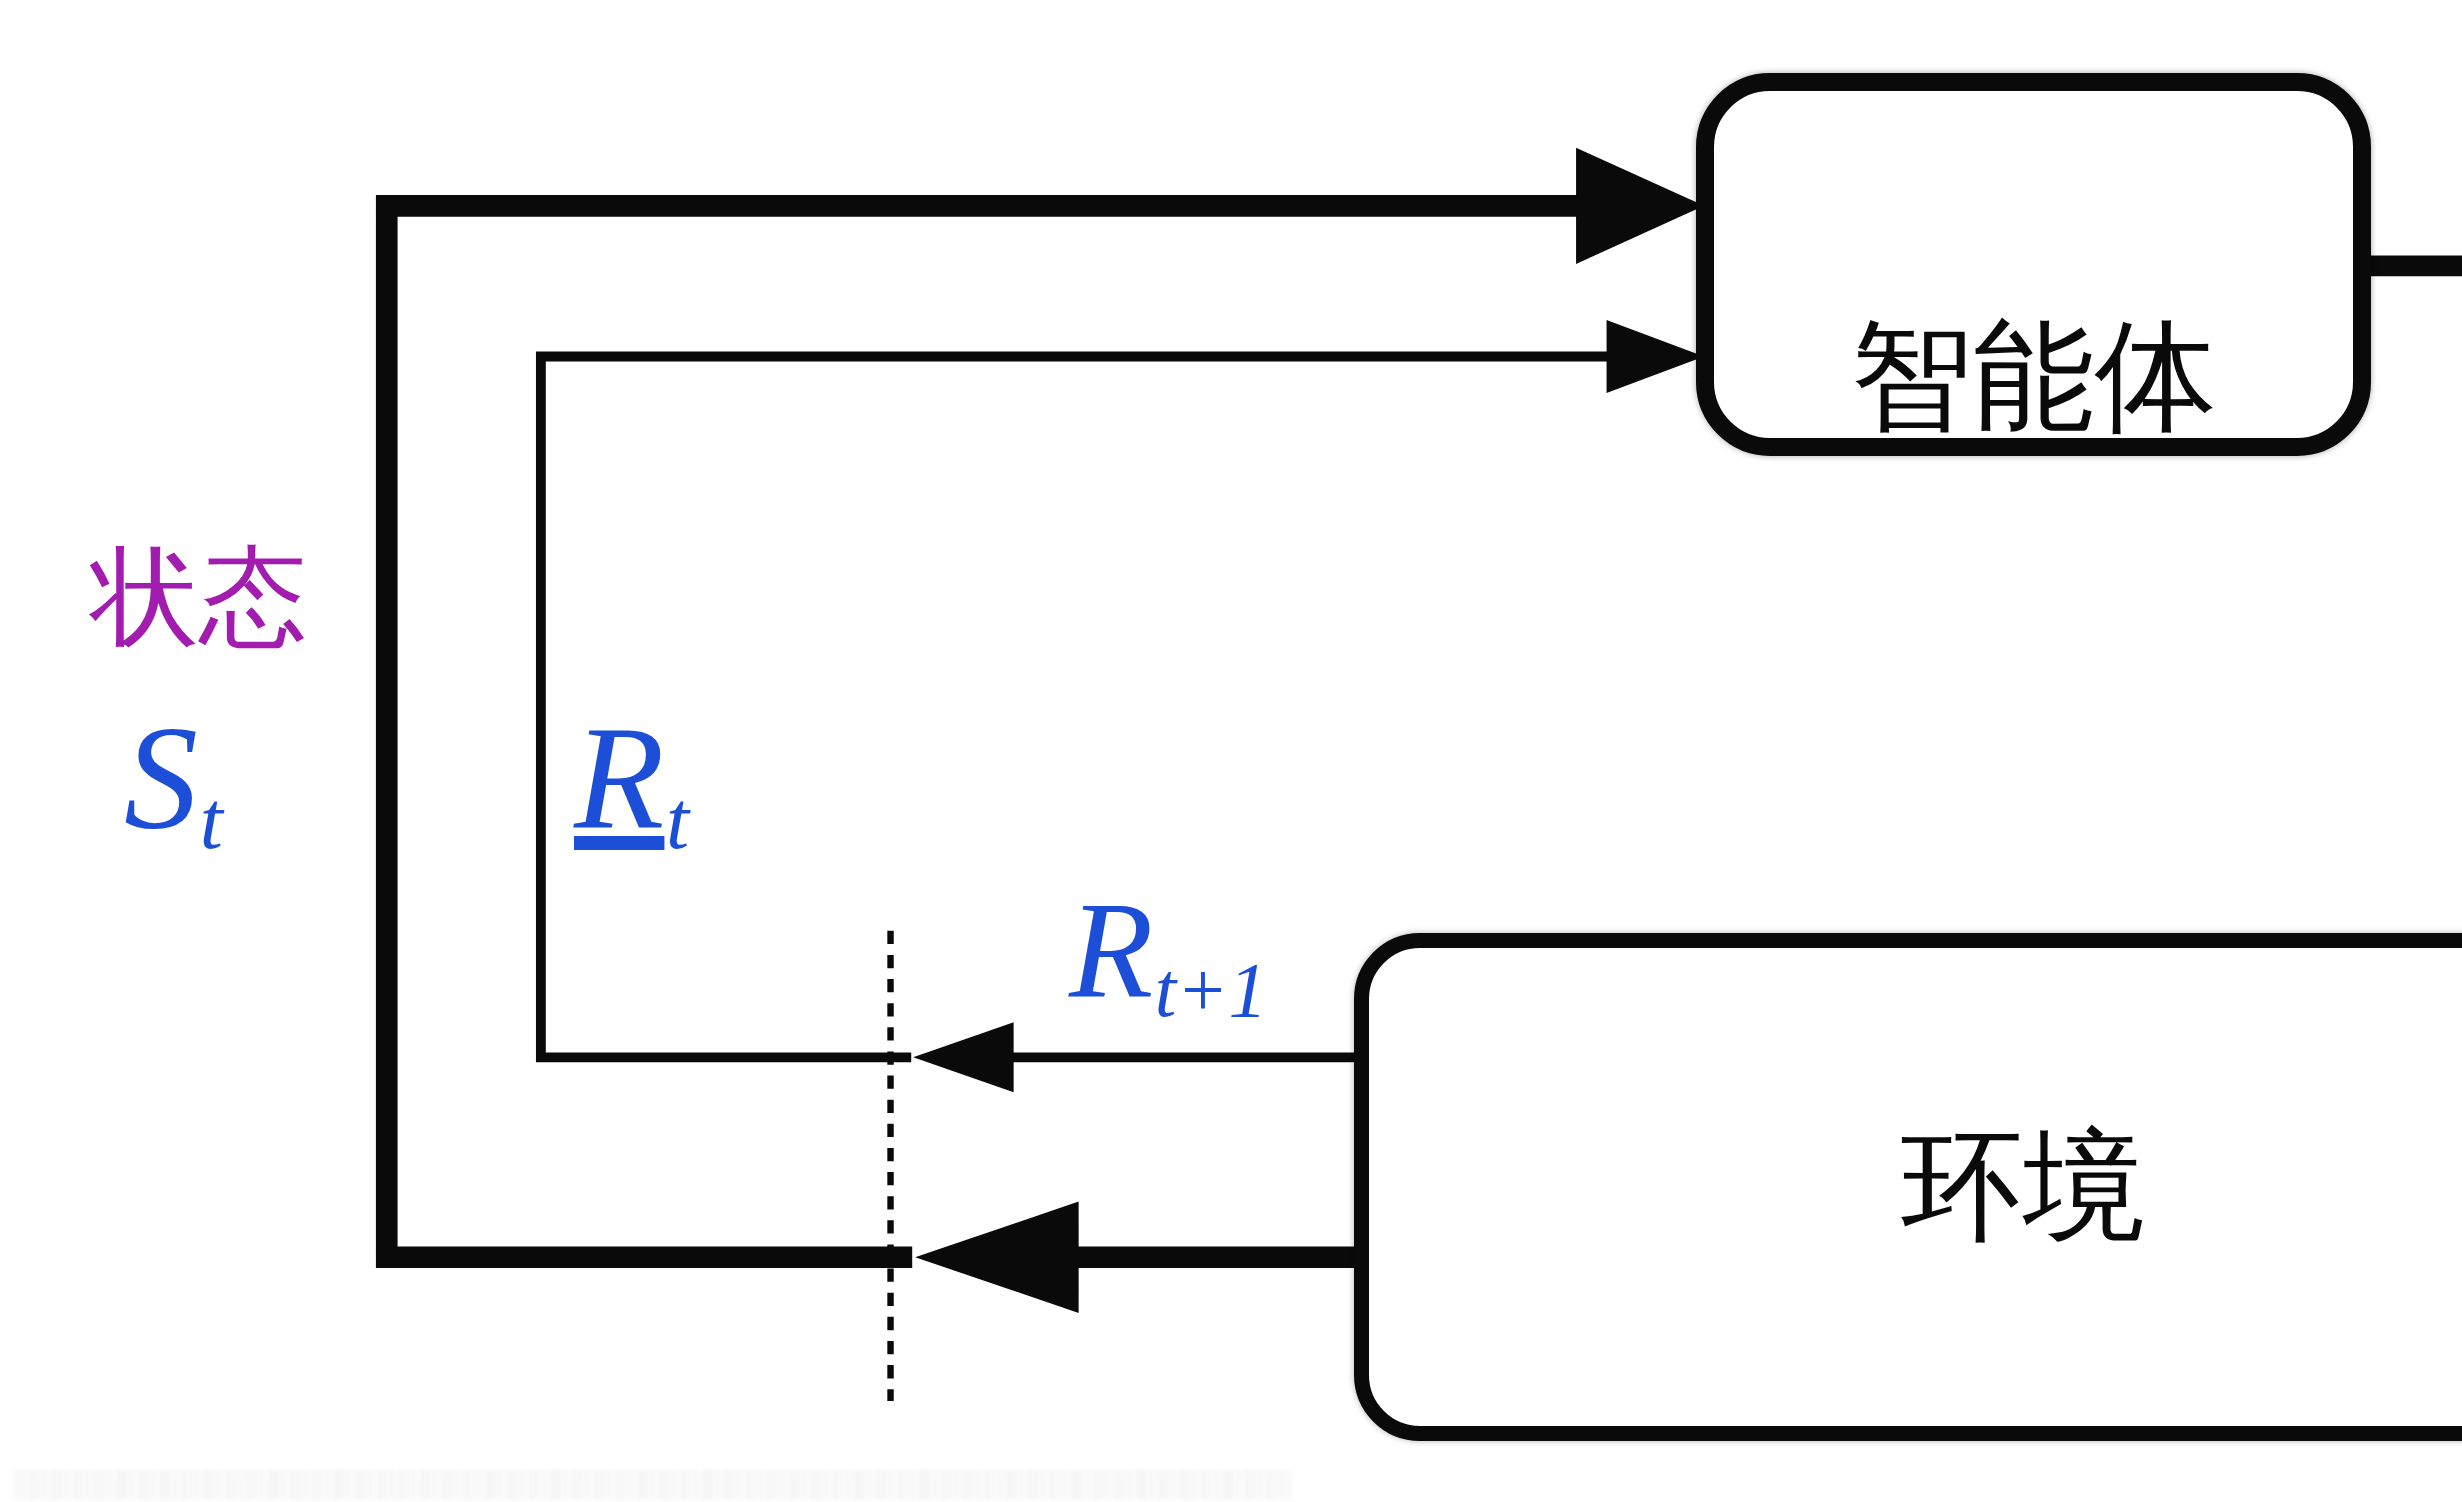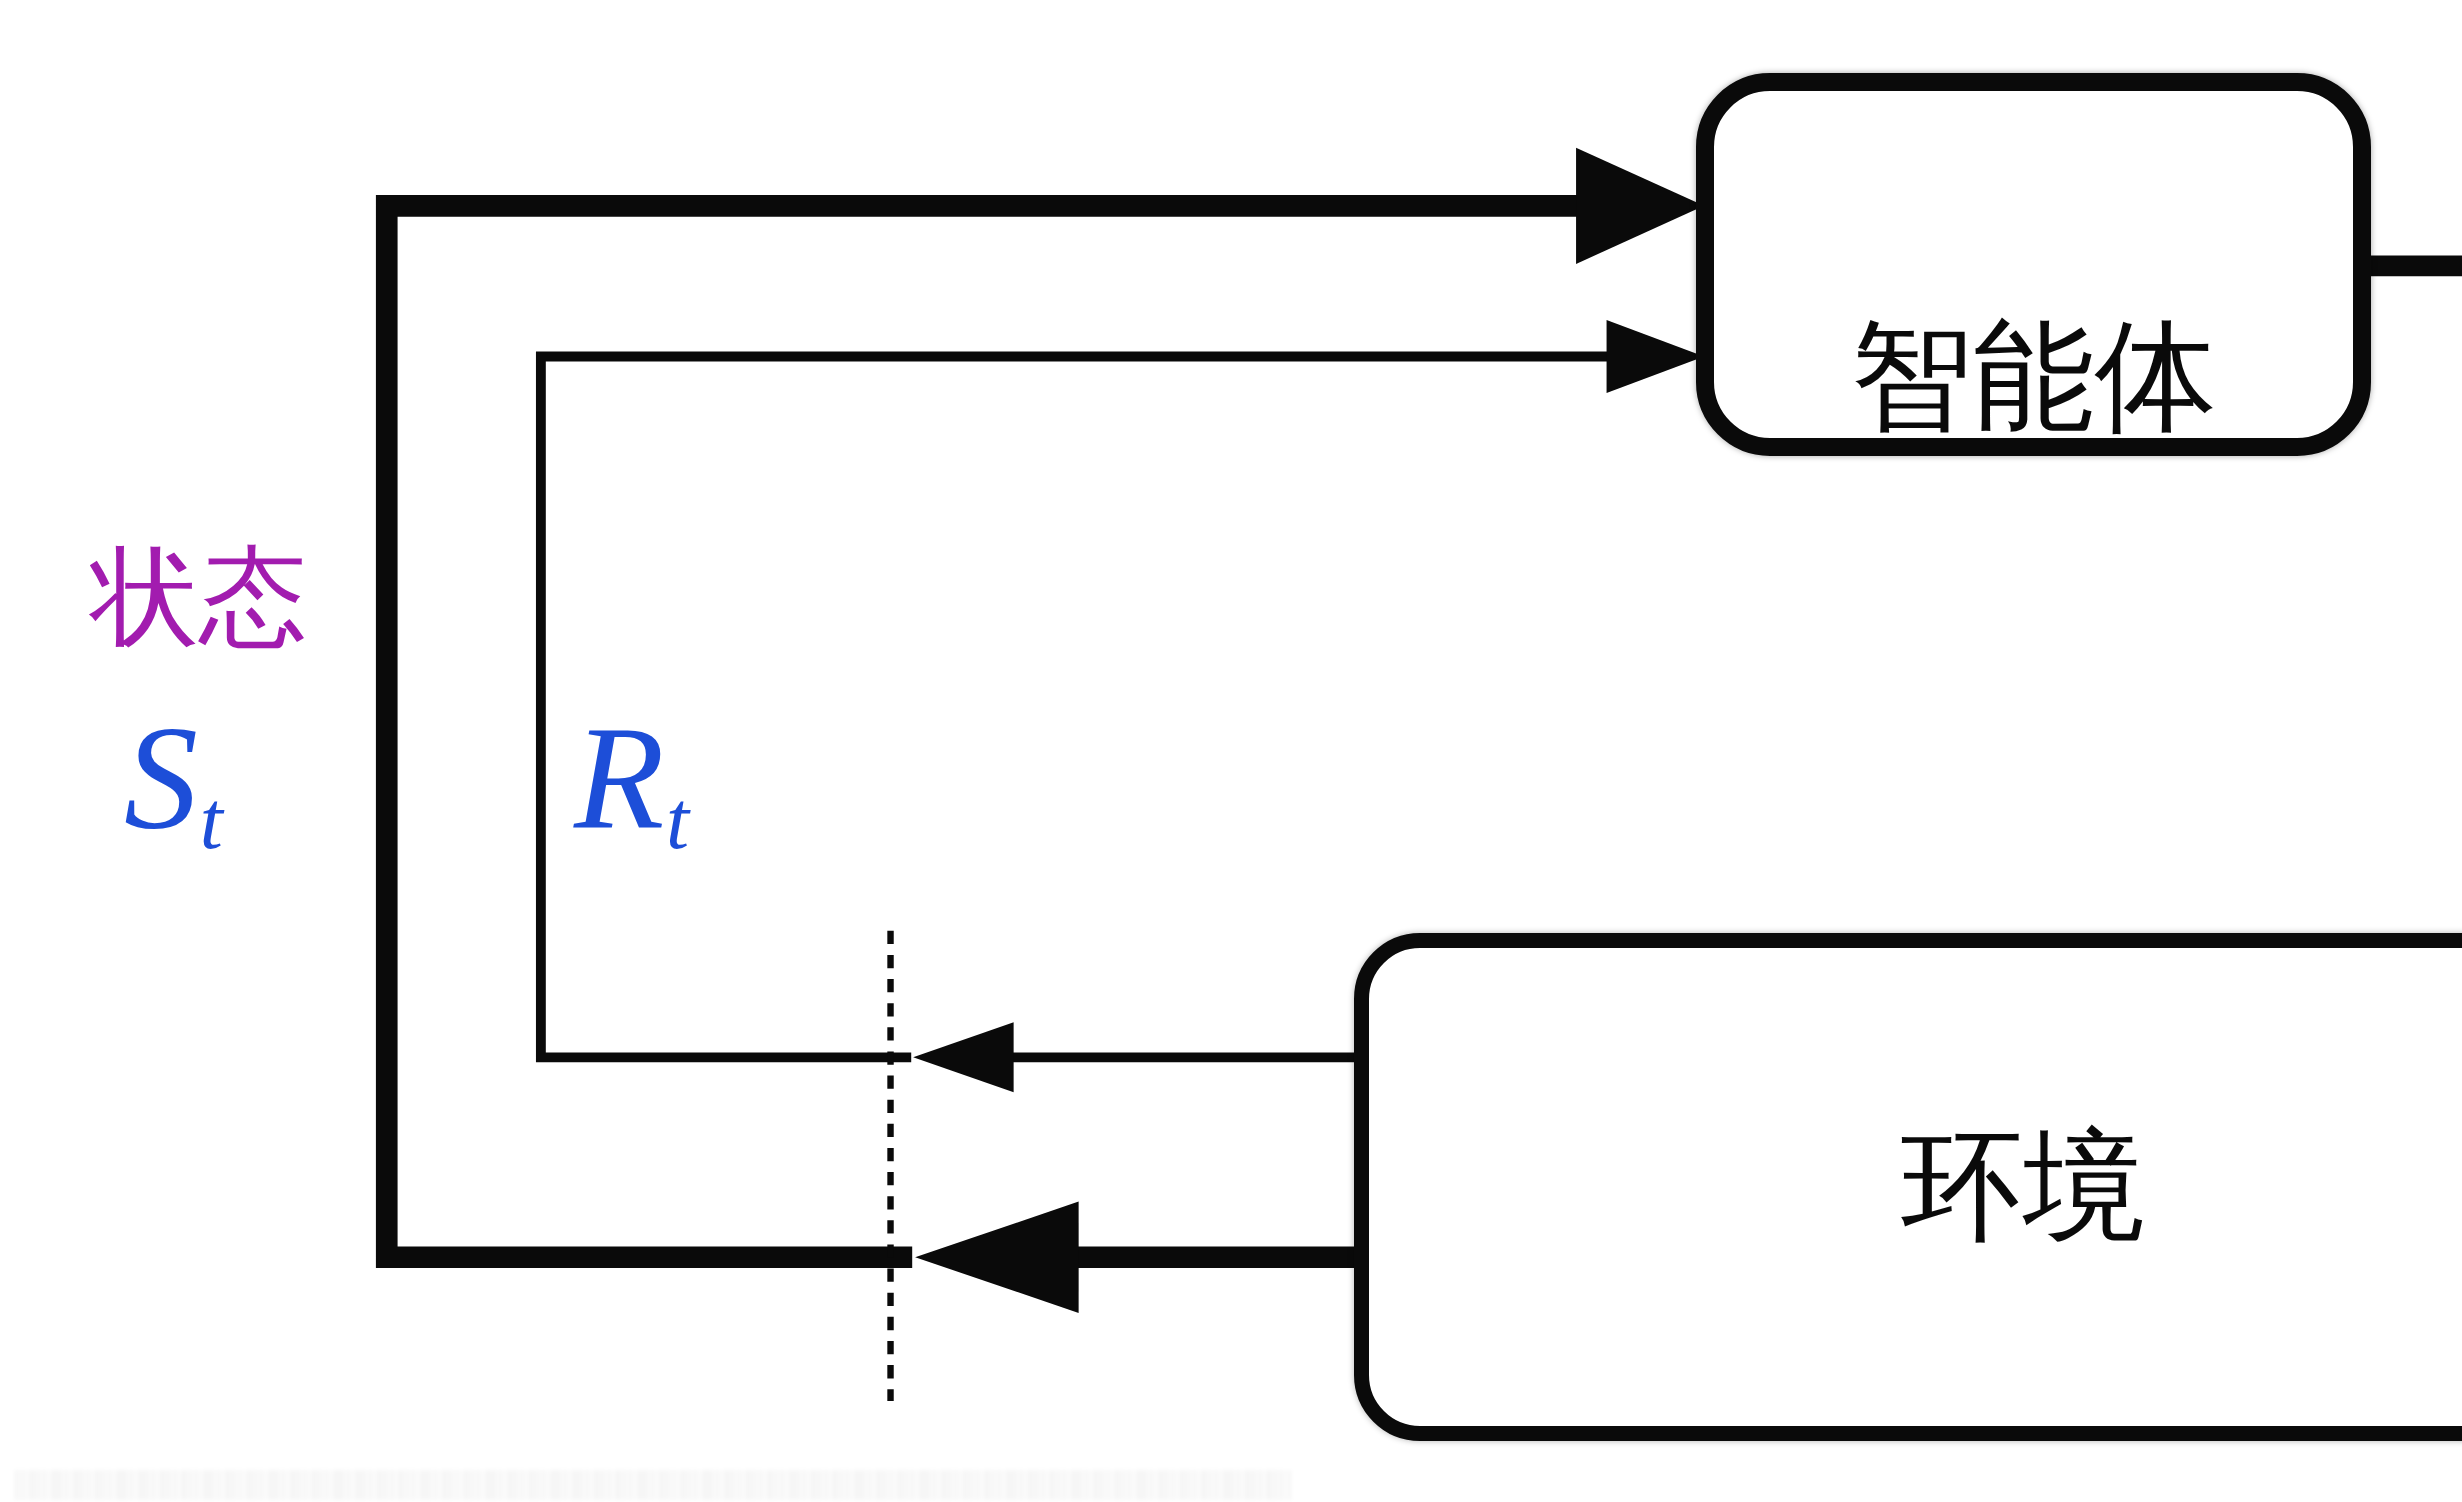--- a/index.html
+++ b/index.html
@@ -87,19 +87,20 @@
     <span class="box-label">智能体</span>
   </div>
 
   <div class="box env-box">
     <span class="box-label">环境</span>
   </div>
 
   <div class="cn-label" style="left:91px;top:544px;">状态</div>
   <div class="msym" style="left:124px;top:704px;"><span>S</span><span class="sub">t</span></div>
 
-  <div class="msym" style="left:574px;top:704px;"><span>R</span><span class="sub">t</span></div>
+  <div class="msym" style="left:574px;top:704px;text-decoration:underline;"><span>R</span><span class="sub">t</span></div>
 
+  <div class="msym small" style="left:1069px;top:882px;"><span>R</span><span class="sub">t+1</span></div>
 
   <div class="remnant"></div>
 
 </div>
 
 
 </body></html>

